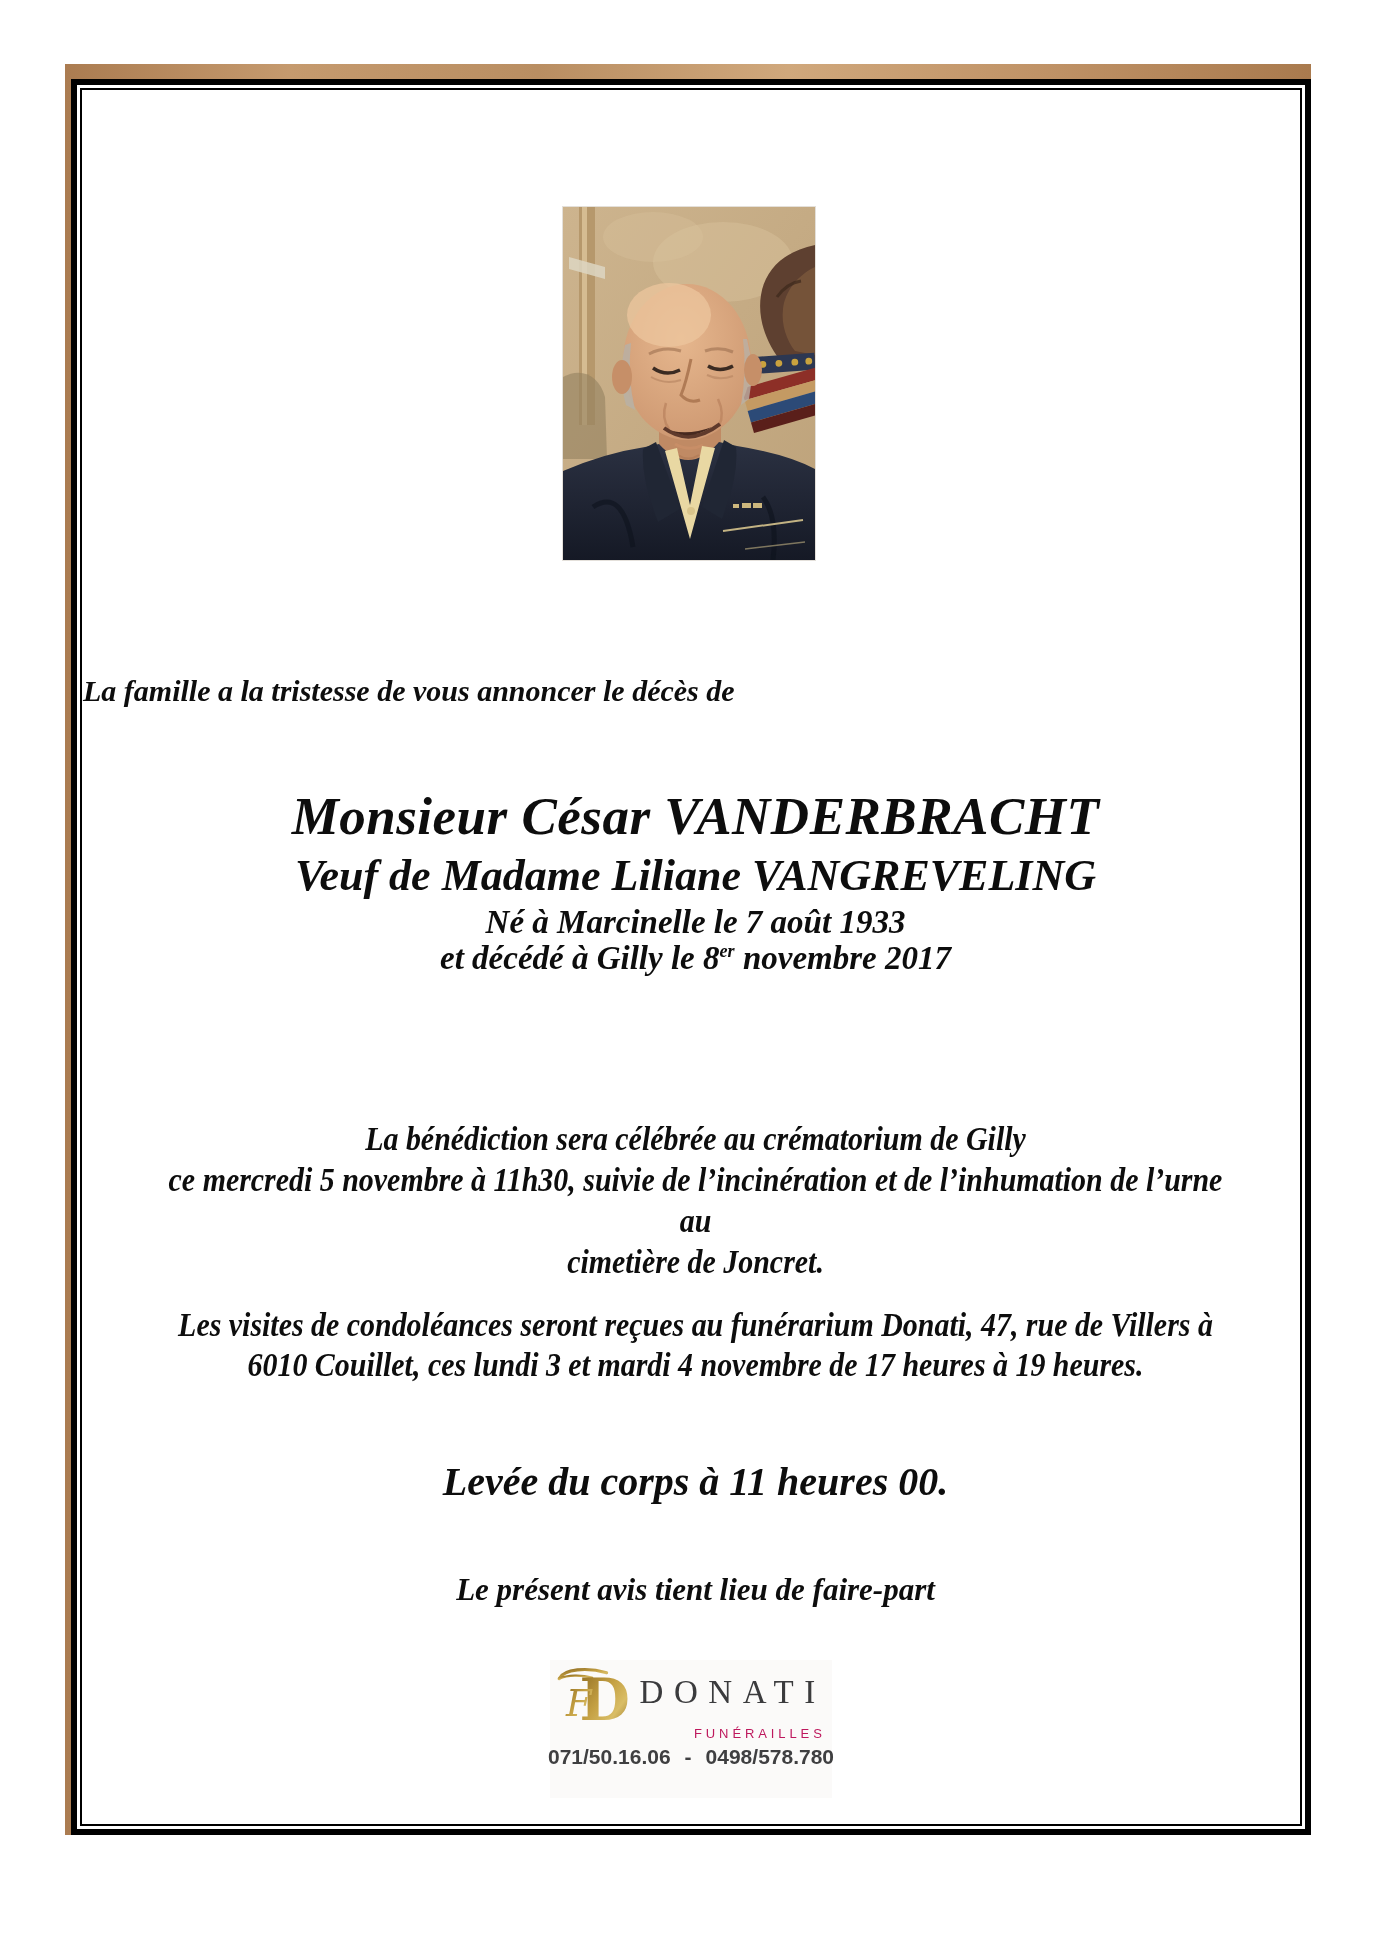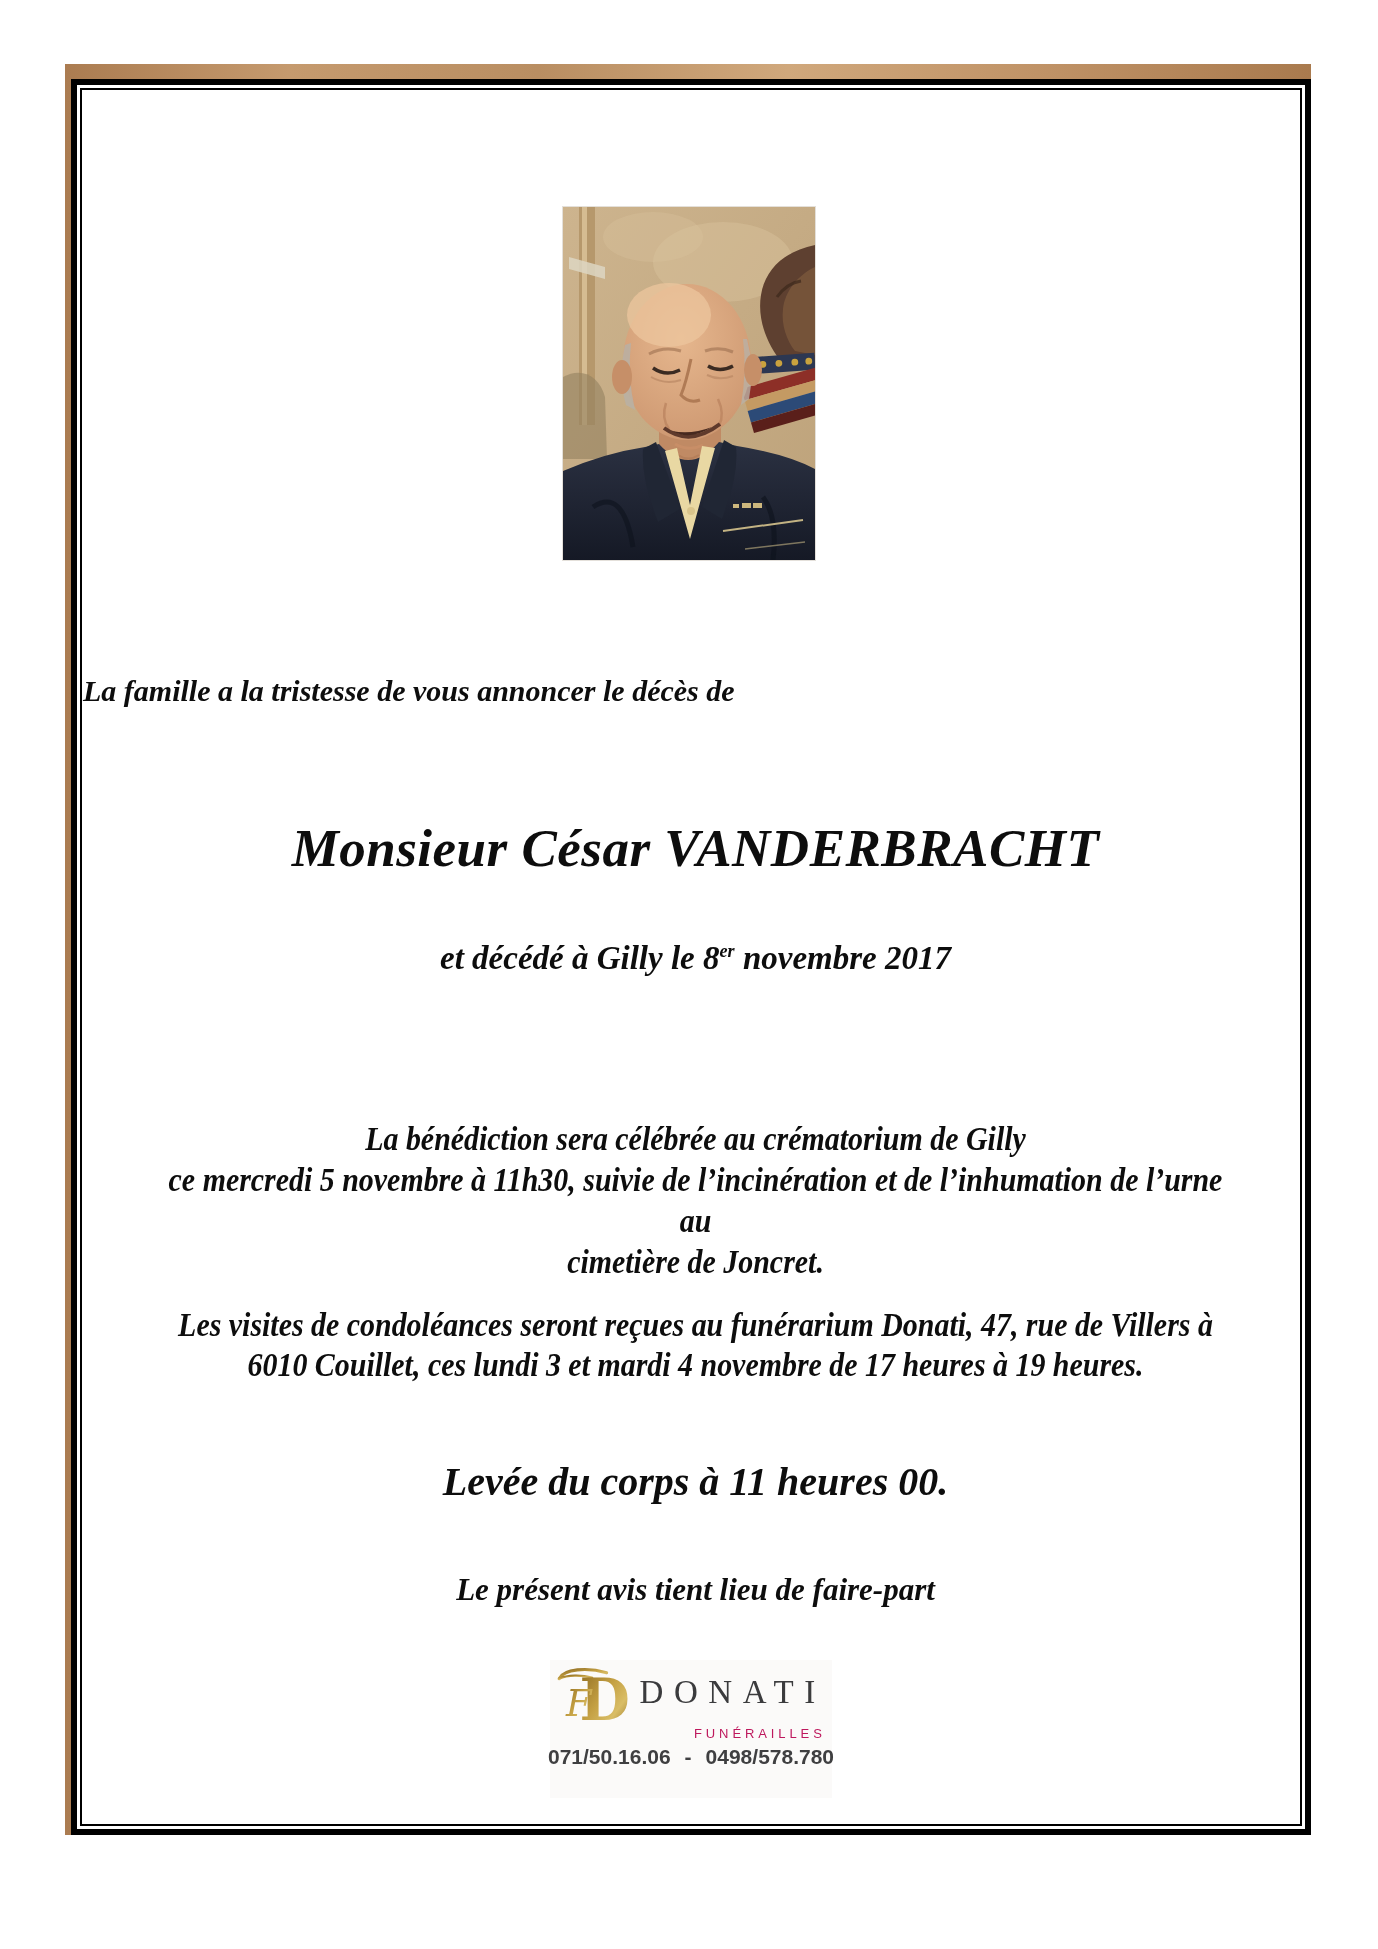--- a/index.html
+++ b/index.html
@@ -11,21 +11,21 @@
   .black-frame{position:absolute;left:6px;top:15px;right:0;bottom:0;background:#000;}
   .frame-gap{position:absolute;inset:6px;background:#fff;}
   .frame-inner{position:absolute;inset:3px;border:2px solid #000;background:#fff;}
   
   .content{position:absolute;inset:0;border-radius:19px;}
   .photo{position:absolute;left:563px;top:207px;width:252px;height:353px;outline:1px solid #e4e0da;}
   .line{position:absolute;left:83px;right:70px;margin:0;font-weight:bold;font-style:italic;color:#0d0d0d;}
   .left{text-align:left;}
   .center{text-align:center;}
   .intro{top:674px;font-size:30px;}
-  .name{top:786px;font-size:53px;letter-spacing:0.5px;margin-top:32px;}
+  .name{top:786px;font-size:53px;letter-spacing:0.5px;}
   .veuf{top:850px;font-size:44px;}
   .born{top:904px;font-size:33px;}
   .died{top:940px;font-size:33px;}
   .died sup{font-size:0.55em;vertical-align:super;}
   .condensed{transform:scaleX(0.88);transform-origin:50% 50%;}
   .ceremony{top:1118px;font-size:34px;line-height:41px;}
   .visits{top:1305px;font-size:34px;line-height:40px;}
   .levee{top:1458px;font-size:40px;}
   .notice{top:1572px;font-size:31px;}
   .blockline{display:block;}
@@ -134,21 +134,23 @@
         </g>
         <path d="M160 324 L240 313" stroke="#c3b383" stroke-width="2"></path>
         <path d="M182 342 L242 335" stroke="#c3b383" stroke-width="1.5" opacity="0.6"></path>
       </svg>
     </div>
 
     <p class="line left intro">La famille a la tristesse de vous annoncer le décès de</p>
 
     <p class="line center name">Monsieur César VANDERBRACHT</p>
 
+    <p class="line center veuf">Veuf de Madame Liliane VANGREVELING</p>
 
+    <p class="line center born">Né à Marcinelle le 7 août 1933</p>
 
     <p class="line center died"><span>et décédé à Gilly le 8</span><sup>er</sup><span> novembre 2017</span></p>
 
     <p class="line center ceremony condensed">
       <span class="blockline">La bénédiction sera célébrée au crématorium de Gilly</span>
       <span class="blockline">ce mercredi 5 novembre à 11h30, suivie de l’incinération et de l’inhumation de l’urne au</span>
       <span class="blockline">cimetière de Joncret.</span>
     </p>
 
     <p class="line center visits condensed">

